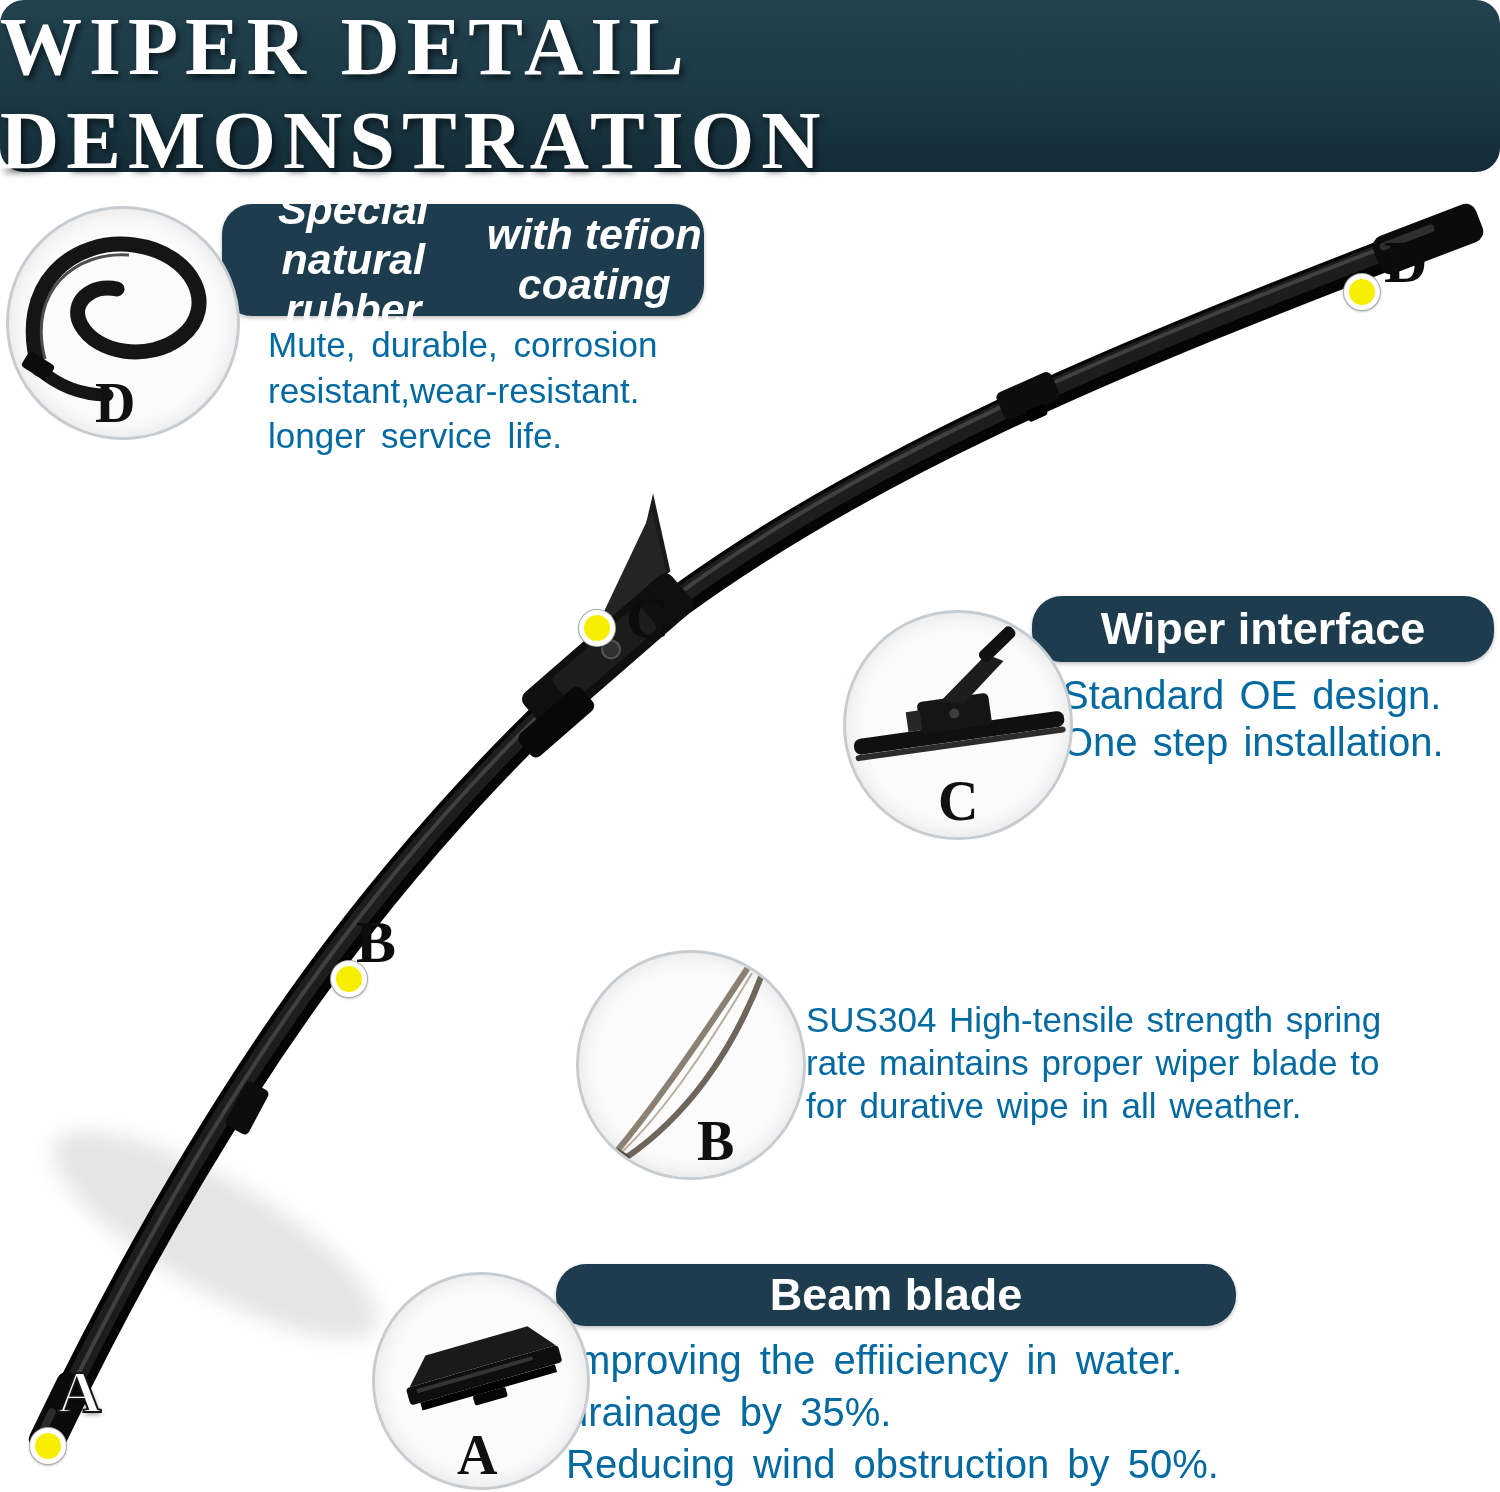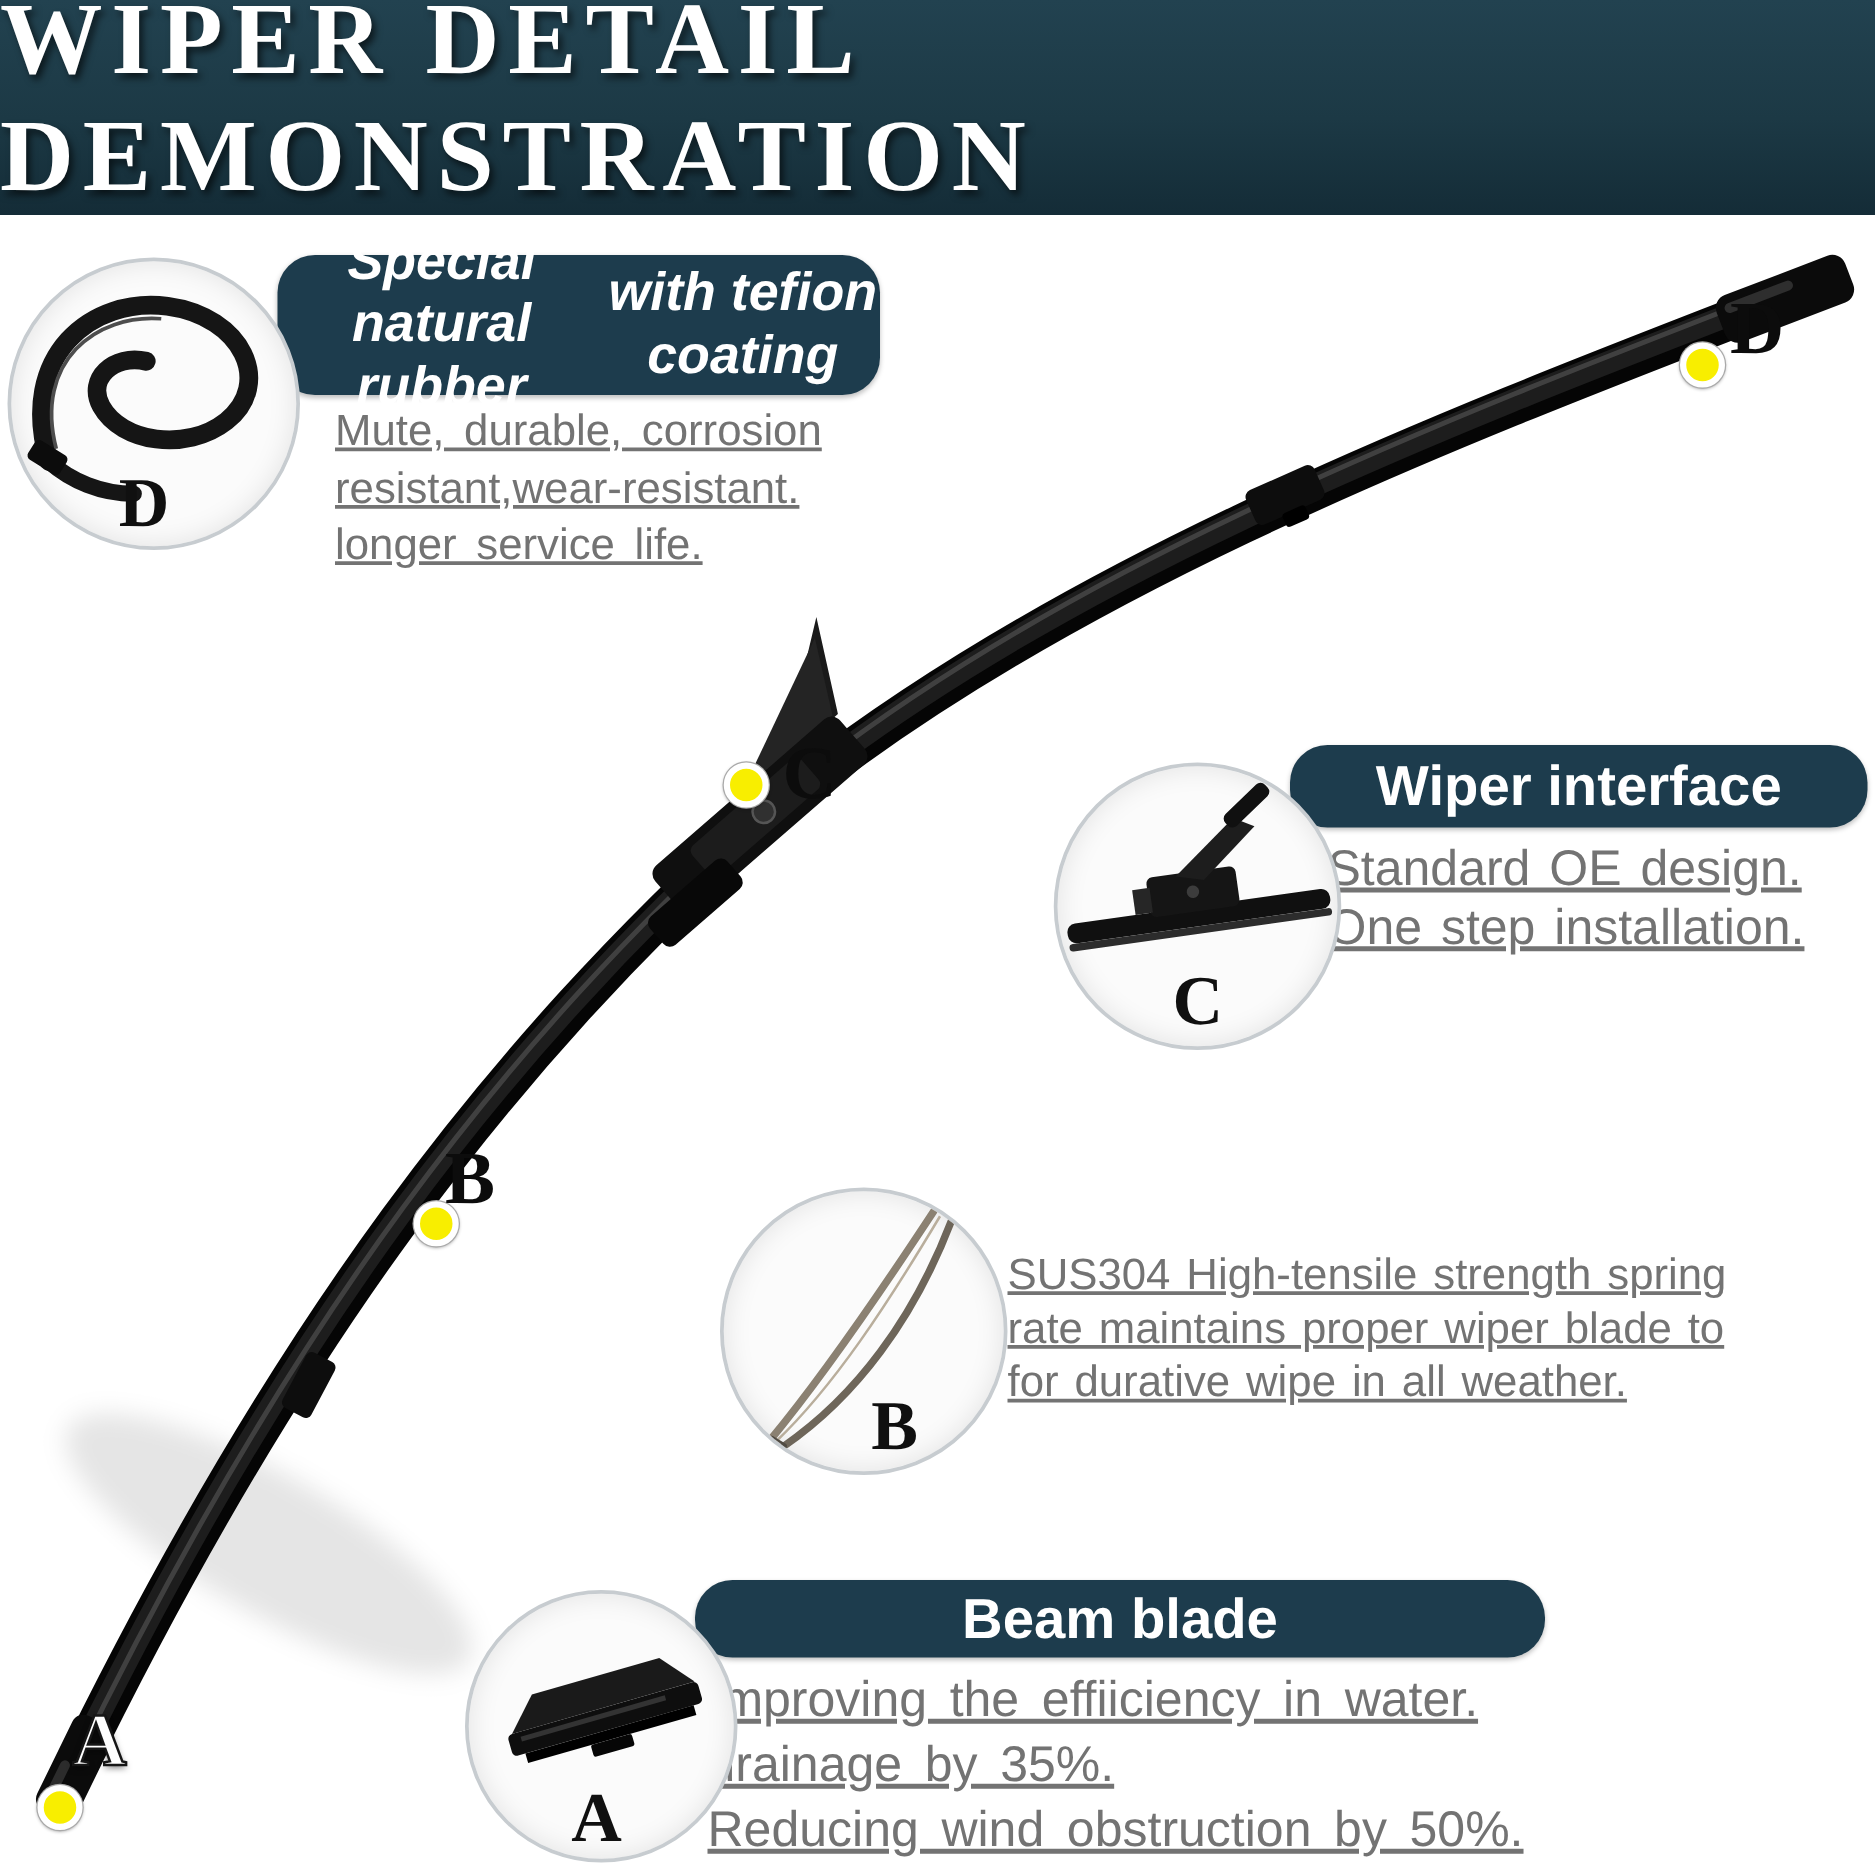--- a/index.html
+++ b/index.html
@@ -4,40 +4,40 @@
 <style>
   html,body { margin:0; padding:0; background:#ffffff; }
   .canvas {
     position:relative; width:1500px; height:1492px; background:#ffffff;
     overflow:hidden; font-family:"Liberation Sans", sans-serif;
   }
   
   .header {
     position:absolute; top:0; left:0; width:1500px; height:172px;
     background:linear-gradient(180deg,#224250 0%, #1c3945 55%, #142c37 100%);
-    display:flex; align-items:flex-end; justify-content:center; z-index:3;
+    display:flex; align-items:flex-start; justify-content:center; z-index:3;border-radius:24px;
   }
   .header h1 {
     margin:0; font-family:"Liberation Serif", serif; font-weight:700;
     font-size:82px; letter-spacing:7px; color:#ffffff;
     text-shadow:3px 4px 6px rgba(0,0,0,.6);
   }
   
   .blade-svg { position:absolute; inset:0; z-index:2; }
   
   .banner {
     position:absolute; background:#1d3c4d; color:#ffffff; font-weight:bold;
     display:flex; align-items:center; justify-content:center; text-align:center;
     border-radius:30px; z-index:4; box-shadow:0 2px 4px rgba(0,0,0,.25);
   }
   .banner .t1 { display:block; }
   .banner.two-line { line-height:1.16; font-size:43px;font-style:italic; }
   .banner.one-line { font-size:45px;align-items:center; }
   
-  .body-text { position:absolute; color:#737373; z-index:4;text-decoration:underline; }
+  .body-text { position:absolute; color:#0369a1; z-index:4; }
   .body-text div { white-space:nowrap; }
   .bt-rubber { font-size:35px; line-height:1.3; word-spacing:6px; }
   .bt-interface { font-size:40px; line-height:1.18; word-spacing:4px; }
   .bt-spring { font-size:35px; line-height:1.23; word-spacing:3px; }
   .bt-beam { font-size:40px; line-height:1.3; word-spacing:7px; }
   
   .circle {
     position:absolute; border-radius:50%; background:#fbfbfb;
     border:3px solid #c7ccd0; box-shadow:inset 0 0 22px rgba(0,0,0,.10);
     overflow:hidden; z-index:5;

